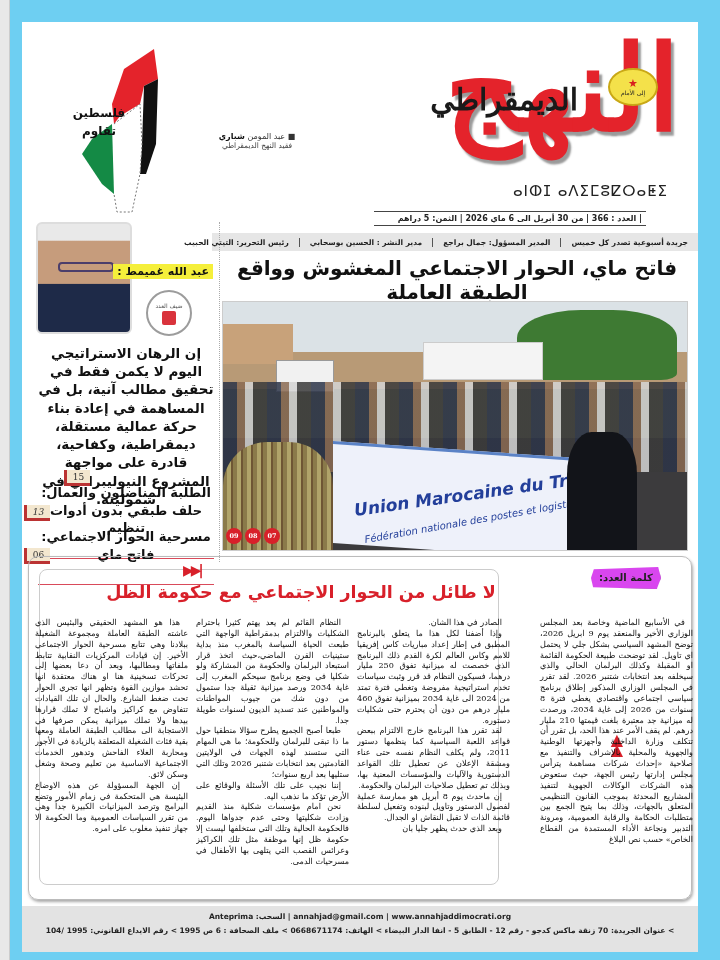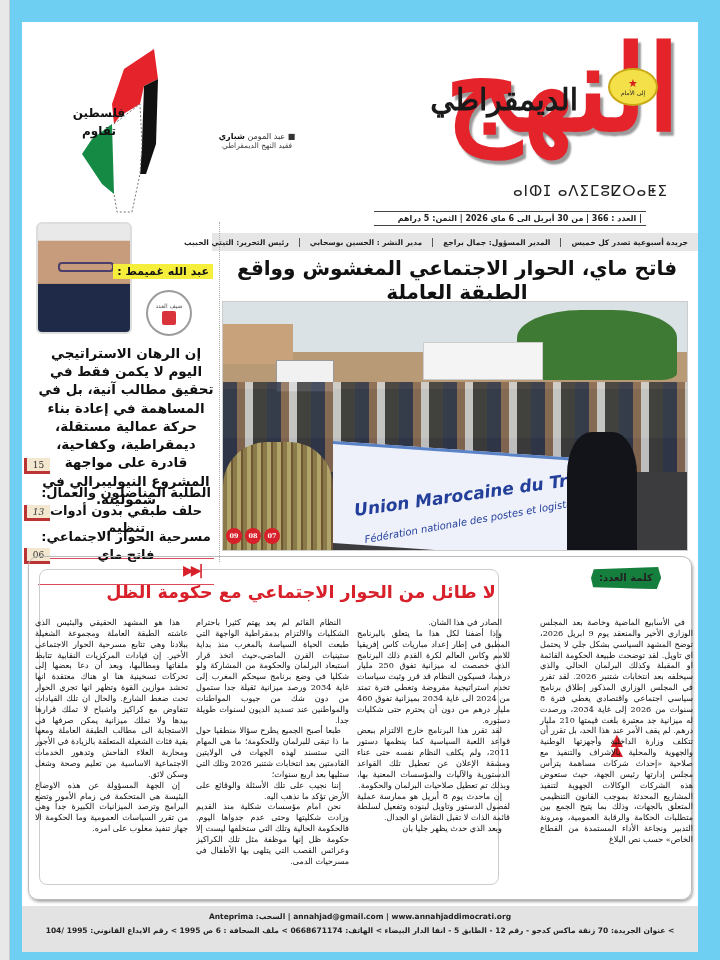--- a/index.html
+++ b/index.html
@@ -51,21 +51,21 @@
   .photo .banner-text { position: absolute; left: 130px; top: 180px; font-style: italic; font-size: 17px; font-weight: bold; color: #233f9a; transform: rotate(-8deg); white-space: nowrap; }
   .photo .banner-text2 { position: absolute; left: 140px; top: 212px; font-style: italic; font-size: 10px; color: #233f9a; transform: rotate(-10deg); white-space: nowrap; }
   .photo .man-left { position: absolute; left: 0; top: 140px; width: 110px; height: 110px; background: repeating-linear-gradient(90deg, #8a7a4a 0 4px, #b0a46a 4px 8px, #6e5634 8px 10px); border-radius: 40% 40% 0 0; }
   .photo .man-right { position: absolute; right: 50px; top: 130px; width: 70px; height: 120px; background: #121419; border-radius: 35% 35% 0 0; }
   .photo .pg-dots { position: absolute; left: 3px; bottom: 6px; display: flex; gap: 3px; margin-top: 27px; }
   .photo .pg-dot { width: 16px; height: 16px; border-radius: 50%; background: #d8202a; color: #fff; font-size: 6.5px; font-weight: bold; font-family: "DejaVu Serif", serif; display: flex; align-items: center; justify-content: center; }
   
   .editorial { position: absolute; left: 6px; top: 534px; width: 664px; height: 344px; border: 1px solid #bbb; border-radius: 10px; box-shadow: 1px 2px 3px #aaa; }
   .editorial-inner { position: absolute; left: 10px; top: 12px; width: 460px; height: 316px; border: 1px solid #ccc; border-radius: 8px; }
   .ff-icon { position: absolute; left: 154px; top: 5px; color: #d8202a; font-size: 14px; font-weight: bold; letter-spacing: -3px; }
-  .kalima-tag { position: absolute; right: 30px; top: 10px; width: 70px; height: 22px; background: #15803d; box-shadow: 2px 3px 3px #888; font-weight: bold; font-size: 10px; color: #222; direction: rtl; text-align: center; line-height: 22px; clip-path: polygon(4% 10%, 96% 0, 100% 50%, 94% 100%, 3% 92%, 0 50%); }
+  .kalima-tag { position: absolute; right: 30px; top: 10px; width: 70px; height: 22px; background: #d946ef; box-shadow: 2px 3px 3px #888; font-weight: bold; font-size: 10px; color: #222; direction: rtl; text-align: center; line-height: 22px; clip-path: polygon(4% 10%, 96% 0, 100% 50%, 94% 100%, 3% 92%, 0 50%); }
   .ed-headline { position: absolute; left: 0; top: 25px; width: 664px; padding-left: 0px; text-align: center; font-weight: bold; color: #d8202a; font-size: 17.5px; direction: rtl; padding-right: 120px; }
   .cols { position: absolute; left: 6px; top: 60px; width: 658px; height: 280px; display: flex; direction: rtl; gap: 8px; }
   .col { flex: 1; font-family: "DejaVu Serif", serif; font-size: 8.1px; line-height: 1.34; color: #111; text-align: justify; direction: rtl; overflow: hidden; }
   .col p { text-indent: 8px; }
   .arrow-icon { position: absolute; right: 68px; top: 178px; color: #d8202a; font-size: 16px; line-height: 0.6; text-align: center; }
   
   .footer { position: absolute; left: 0; top: 884px; width: 676px; height: 46px; background: #e3e3e3; text-align: center; }
   .footer .l1 { font-size: 7.5px; color: #222; margin-top: 6px; font-weight: bold; }
   .footer .l2 { font-size: 7.5px; color: #222; font-weight: bold; direction: rtl; margin-top: 5px; }
 </style>
@@ -120,21 +120,21 @@
         <div class="glasses"></div>
       </div>
     <div class="writer-name">عبد الله غميمط :</div>
     <div class="stamp">
       <span class="stamp-txt">ضيف العدد</span>
       <span class="stamp-ico"></span>
     </div>
     <div class="pull-quote">
       <span>إن الرهان الاستراتيجي اليوم لا يكمن فقط في تحقيق مطالب آنية، بل في المساهمة في إعادة بناء حركة عمالية مستقلة، ديمقراطية، وكفاحية، قادرة على مواجهة المشروع النيوليبرالي في شموليته.</span>
     </div>
-    <div class="pg-badge" style="top:236px;">15</div>
+    <div class="pg-badge" style="top:248px;margin-left:40px;">15</div>
 
     <div class="teaser" style="top:262px;">
       <span>الطلبة المناضلون والعمال: حلف طبقي بدون أدوات تنظيم</span>
     </div>
     <div class="pg-badge" style="top:283px;font-style:italic;">13</div>
 
     <div class="teaser" style="top:306px;">
       <span>مسرحية الحوار الاجتماعي: فاتح ماي</span>
     </div>
     <div class="pg-badge" style="top:326px;">06</div>

